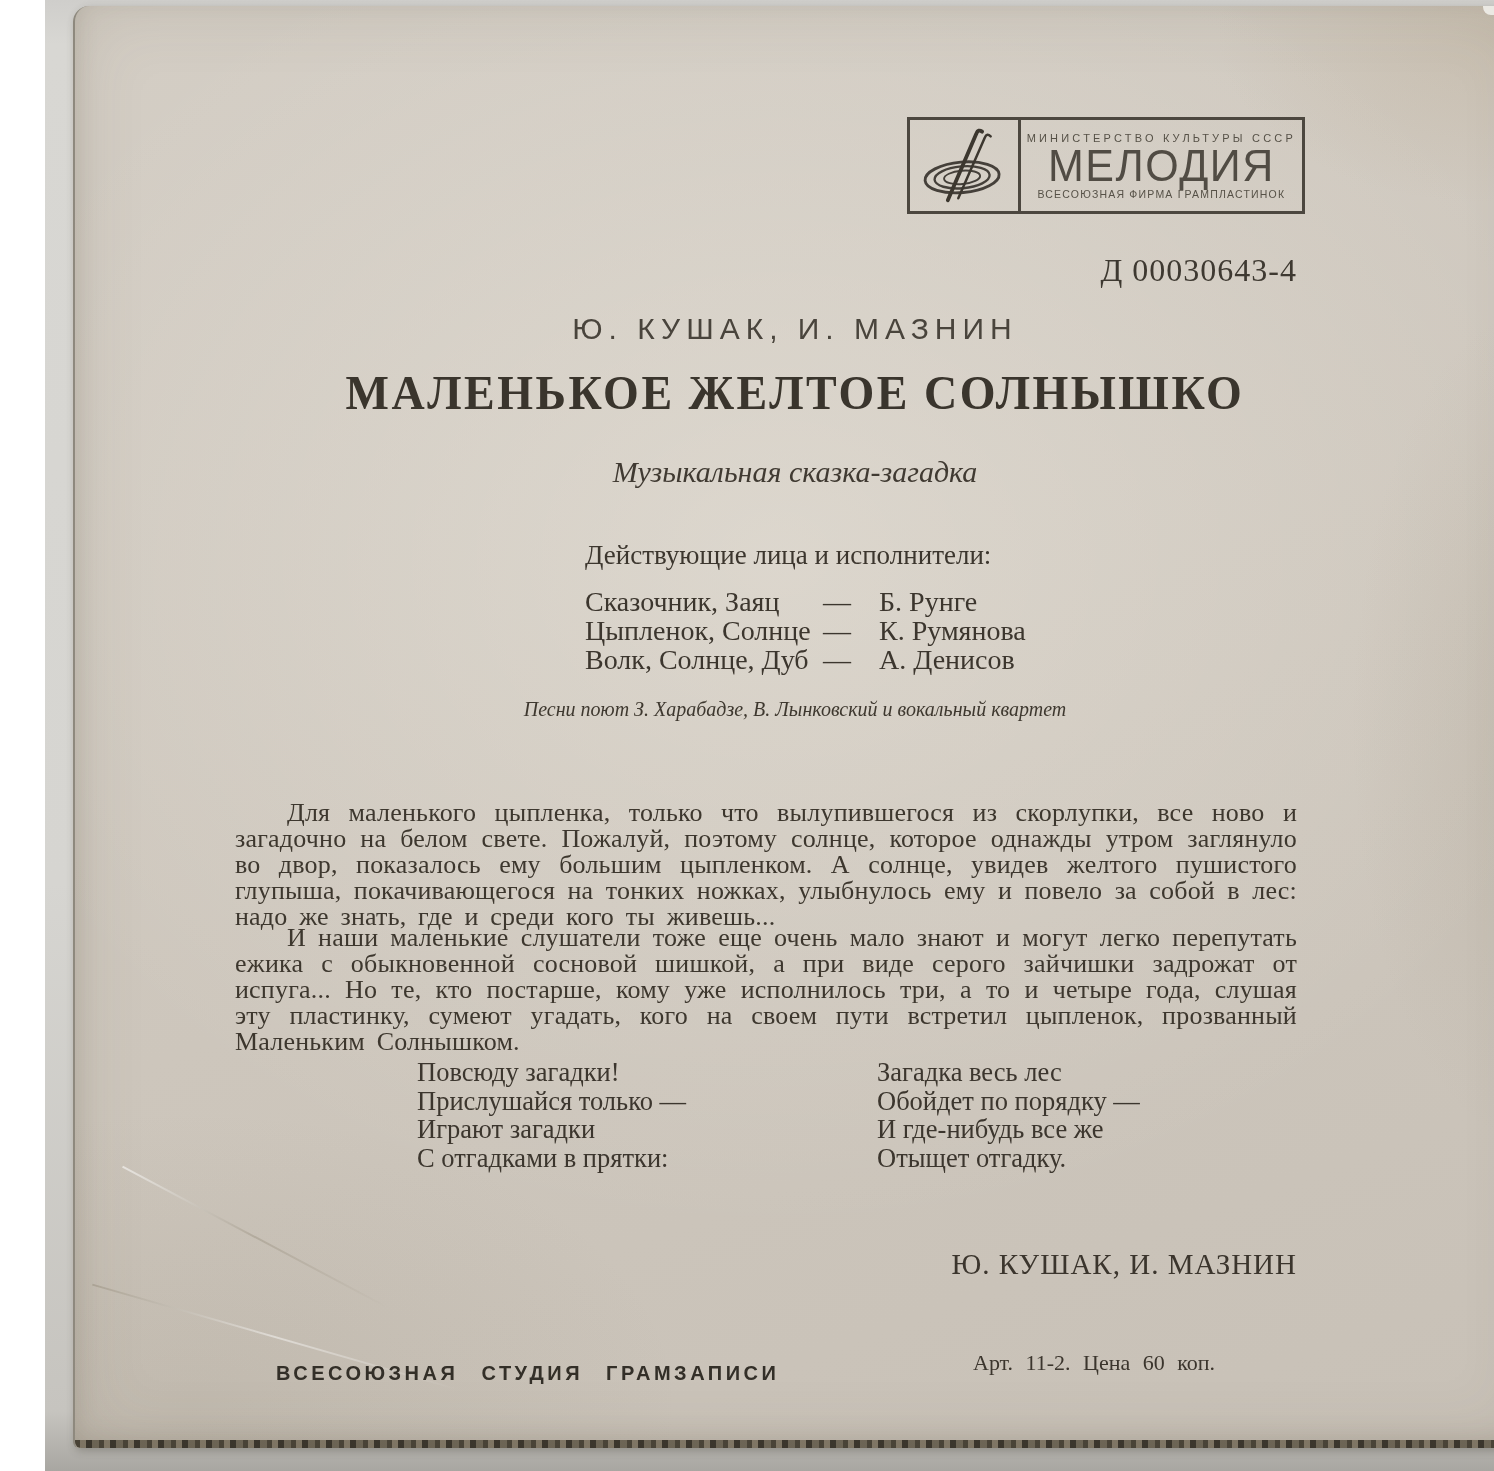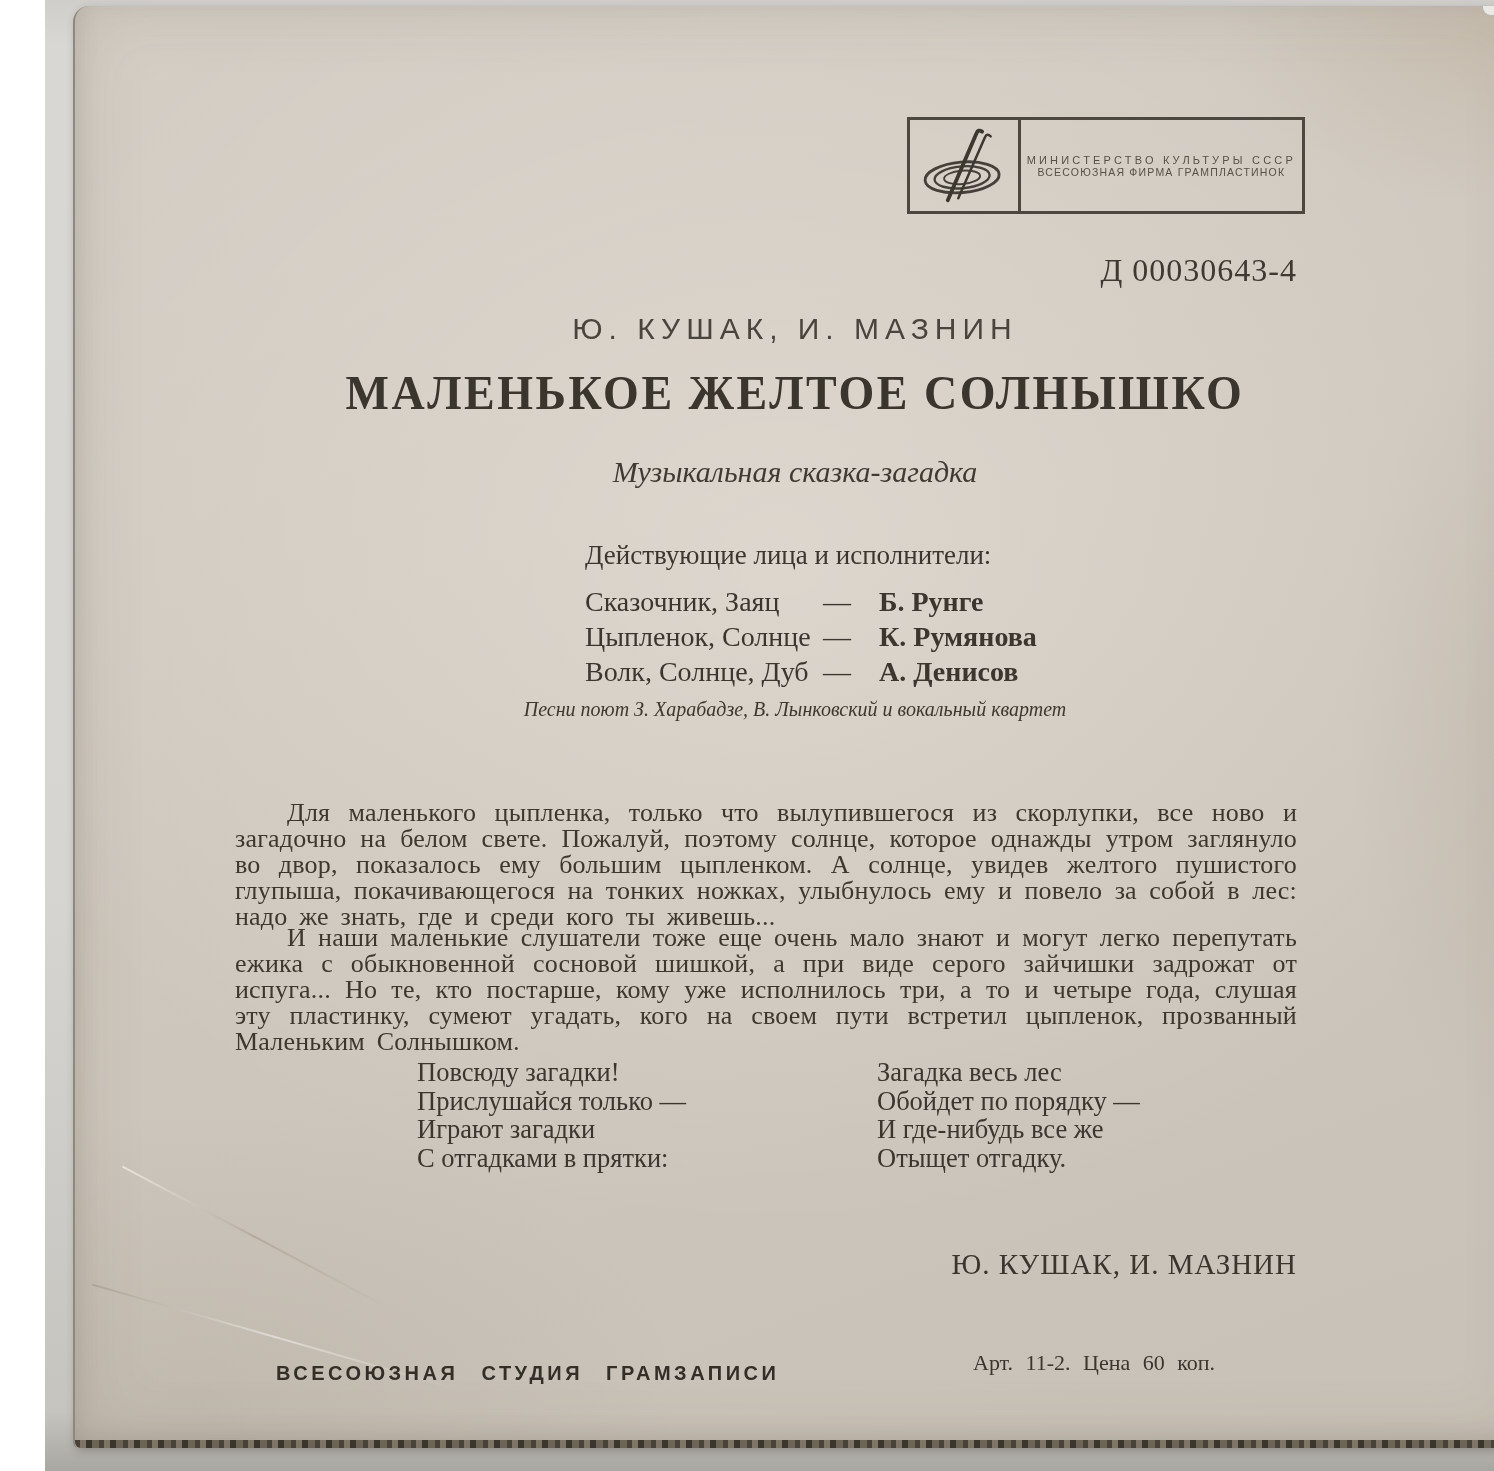--- a/index.html
+++ b/index.html
@@ -54,22 +54,22 @@
     font-family:"Liberation Sans", sans-serif; font-size:30px; letter-spacing:6px; color:#49443c; }
 
   .main-title { position:absolute; left:190px; top:366px; width:1120px; text-align:center;
     font-weight:bold; font-size:46px; letter-spacing:2.5px; color:#3a352d; transform:scale(1,1.04); }
 
   .subtitle { position:absolute; left:220px; top:455px; width:1060px; text-align:center;
     font-style:italic; font-size:30px; color:#403a32; }
 
   .cast { position:absolute; left:540px; top:540px; color:#3c362e; }
   .cast-heading { font-size:27px; margin-bottom:16px; }
-  .cast-grid { display:grid; grid-template-columns:238px 56px auto; row-gap:6px; font-size:28px; line-height:29px; }
-  .cast-actor { font-weight:bold; }
+  .cast-grid { display:grid; grid-template-columns:238px 56px auto; font-size:28px; line-height:29px; }
+  .cast-actor { font-weight:normal; }
 
   .songs-line { position:absolute; left:220px; top:698px; width:1060px; text-align:center;
     font-style:italic; font-size:20px; color:#3e382f; }
 
   .para { position:absolute; left:190px; width:1062px; font-size:26px; line-height:26px;
     text-align:justify; text-indent:52px; color:#3d372e; letter-spacing:0.2px; word-spacing:5px; }
   .para1 { top:800px; }
   .para2 { top:925px; }
   .para3 { top:1161px; }
 
@@ -108,20 +108,21 @@
             <ellipse cx="48" cy="56" rx="29" ry="11.5" stroke-width="2.5"></ellipse>
             <ellipse cx="48" cy="56" rx="19" ry="7" stroke-width="2"></ellipse>
           </g>
           <path d="M33 80 L63 10 Q65 5 69 8" stroke="#3c372f" stroke-width="4" stroke-linecap="round"></path>
           <path d="M44 78 L72 14 Q74 9 78 13" stroke="#3c372f" stroke-width="2.6" stroke-linecap="round"></path>
         </svg>
       </span>
     </div>
     <div class="logo-text-box">
       <div class="logo-ministry">МИНИСТЕРСТВО КУЛЬТУРЫ СССР</div>
+      <div class="logo-brand">МЕЛОДИЯ</div>
       <div class="logo-firm">ВСЕСОЮЗНАЯ ФИРМА ГРАМПЛАСТИНОК</div>
     </div>
   </div>
 
   <div class="catalog">Д 00030643-4</div>
 
   <div class="authors">Ю. КУШАК, И. МАЗНИН</div>
 
   <div class="main-title">МАЛЕНЬКОЕ ЖЕЛТОЕ СОЛНЫШКО</div>
 

